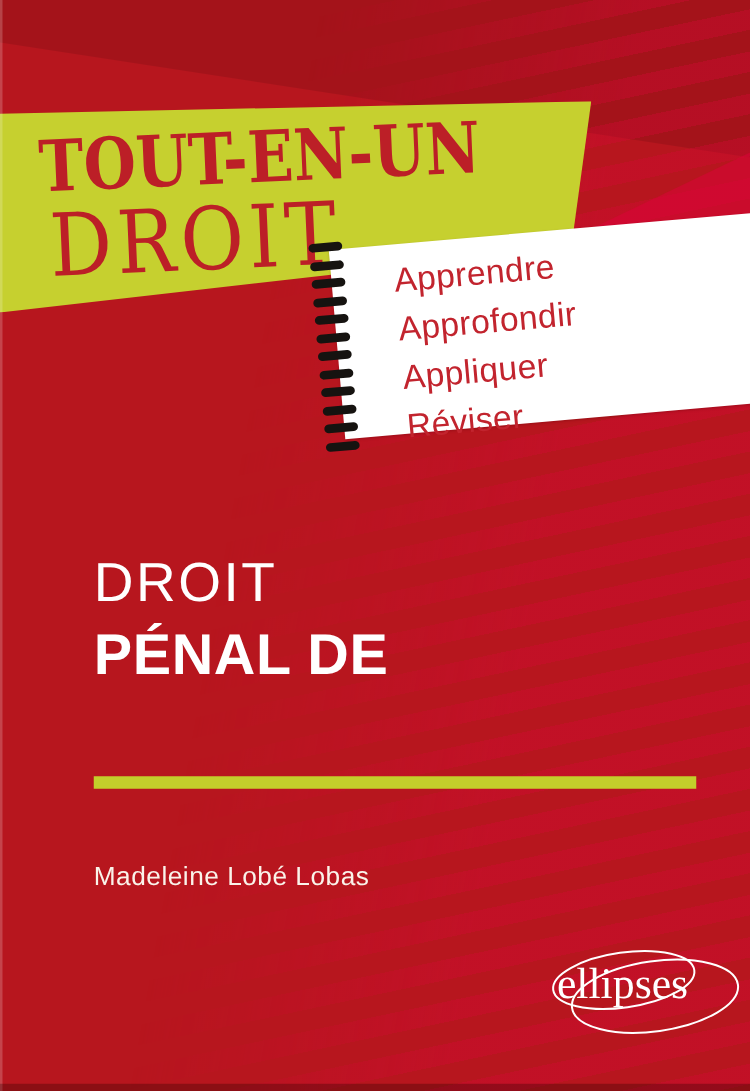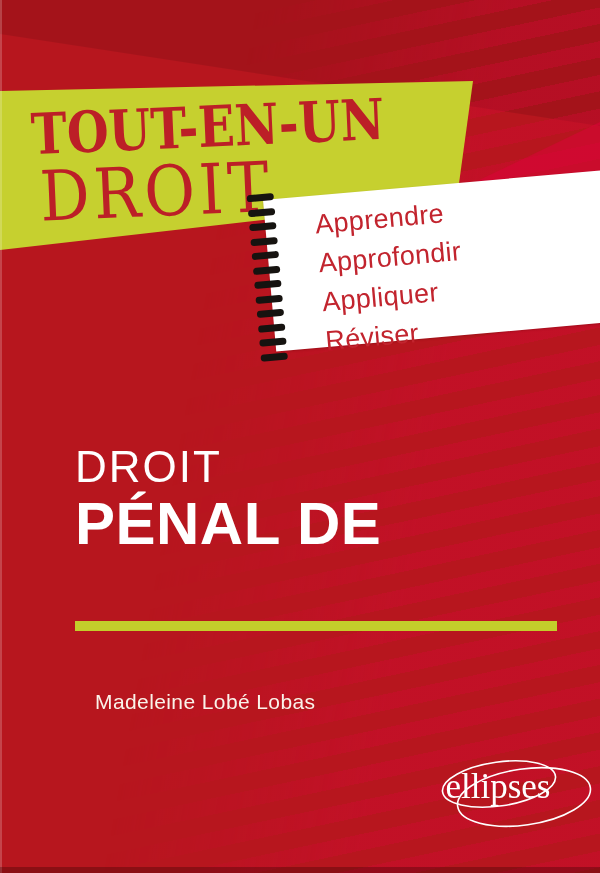--- a/index.html
+++ b/index.html
@@ -73,28 +73,28 @@
     position:absolute;left:50px;top:10px;
     color:#c2242e;font-size:27px;line-height:39px;
     letter-spacing:0.3px;
   }
 
   
   .title-block{
     left:75px;top:438px;color:#ffffff;line-height:57px;white-space:nowrap;
   }
   .title-l1{font-size:44px;font-weight:400;letter-spacing:2px;}
-  .title-l2,.title-l3{font-size:60px;font-weight:700;letter-spacing:0.5px;}
+  .title-l2,.title-l3{font-size:46px;font-weight:700;letter-spacing:0.5px;}
   .title-bar{
     left:75px;top:621px;width:482px;height:10px;background:#c3ce2b;
   }
 
   
   .author{
-    left:75px;top:690px;color:#faf3ea;font-size:21px;letter-spacing:0.4px;margin-left:20px;
+    left:75px;top:690px;color:#faf3ea;font-size:21px;letter-spacing:0.4px;
   }
 
   
   .logo{left:438px;top:743px;width:160px;height:115px;}
   .logo text{
     font-family:"Liberation Serif",serif;font-size:35px;fill:#ffffff;
   }
 
   
   .edge-left{left:0;top:0;width:2px;height:873px;background:rgba(255,255,255,0.20);}

